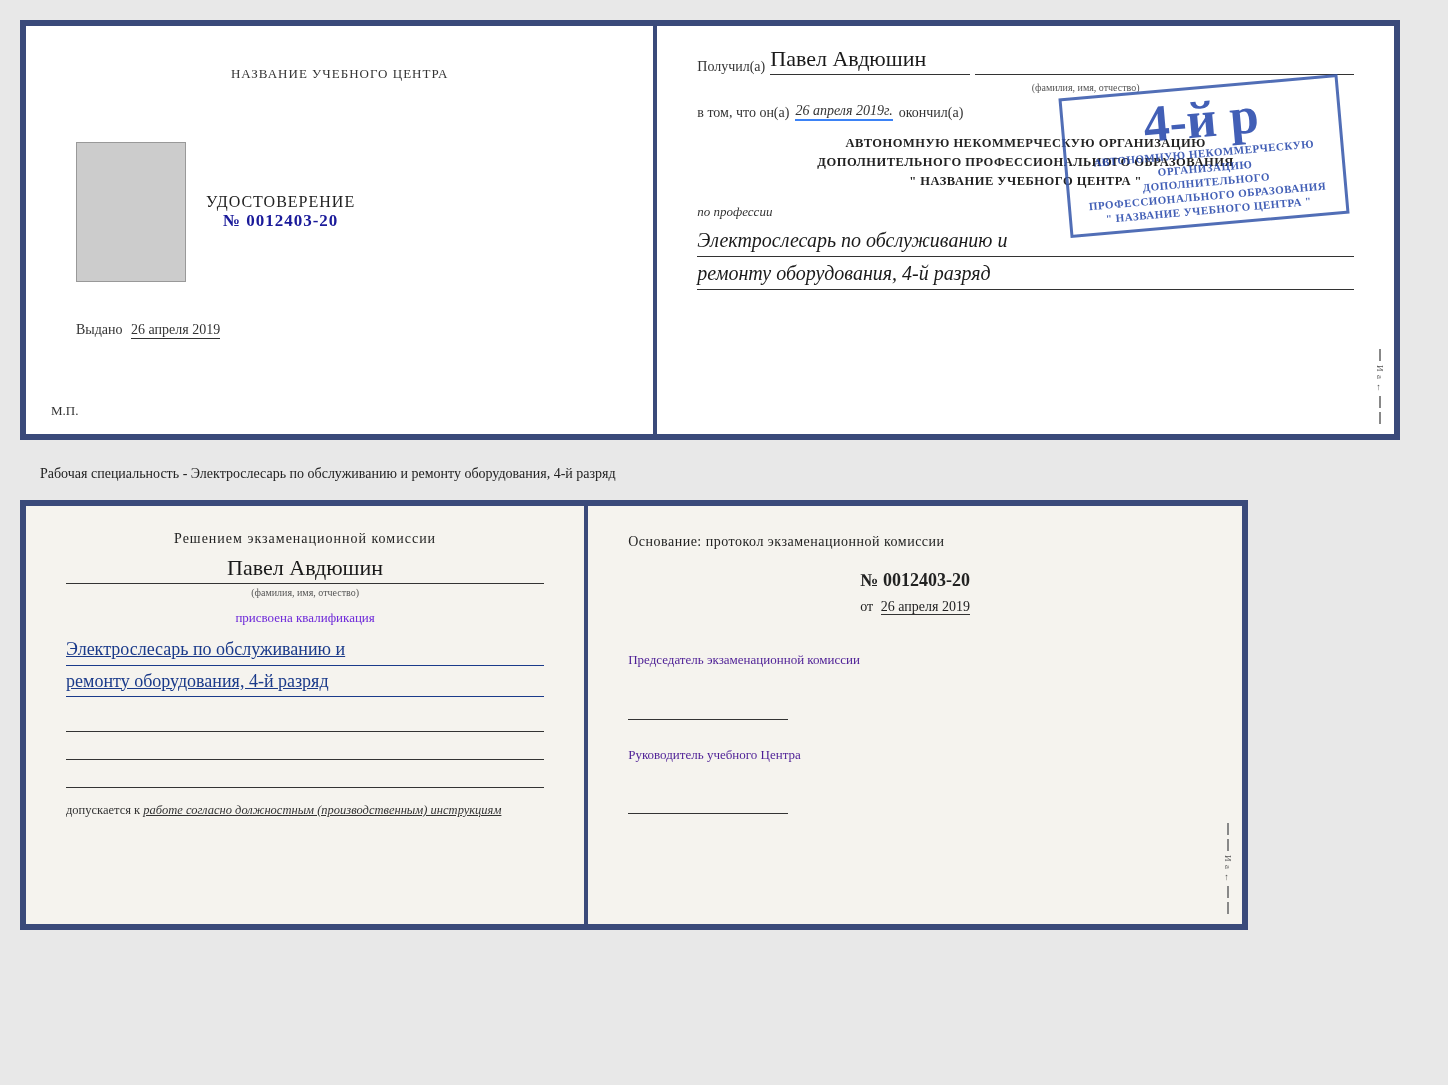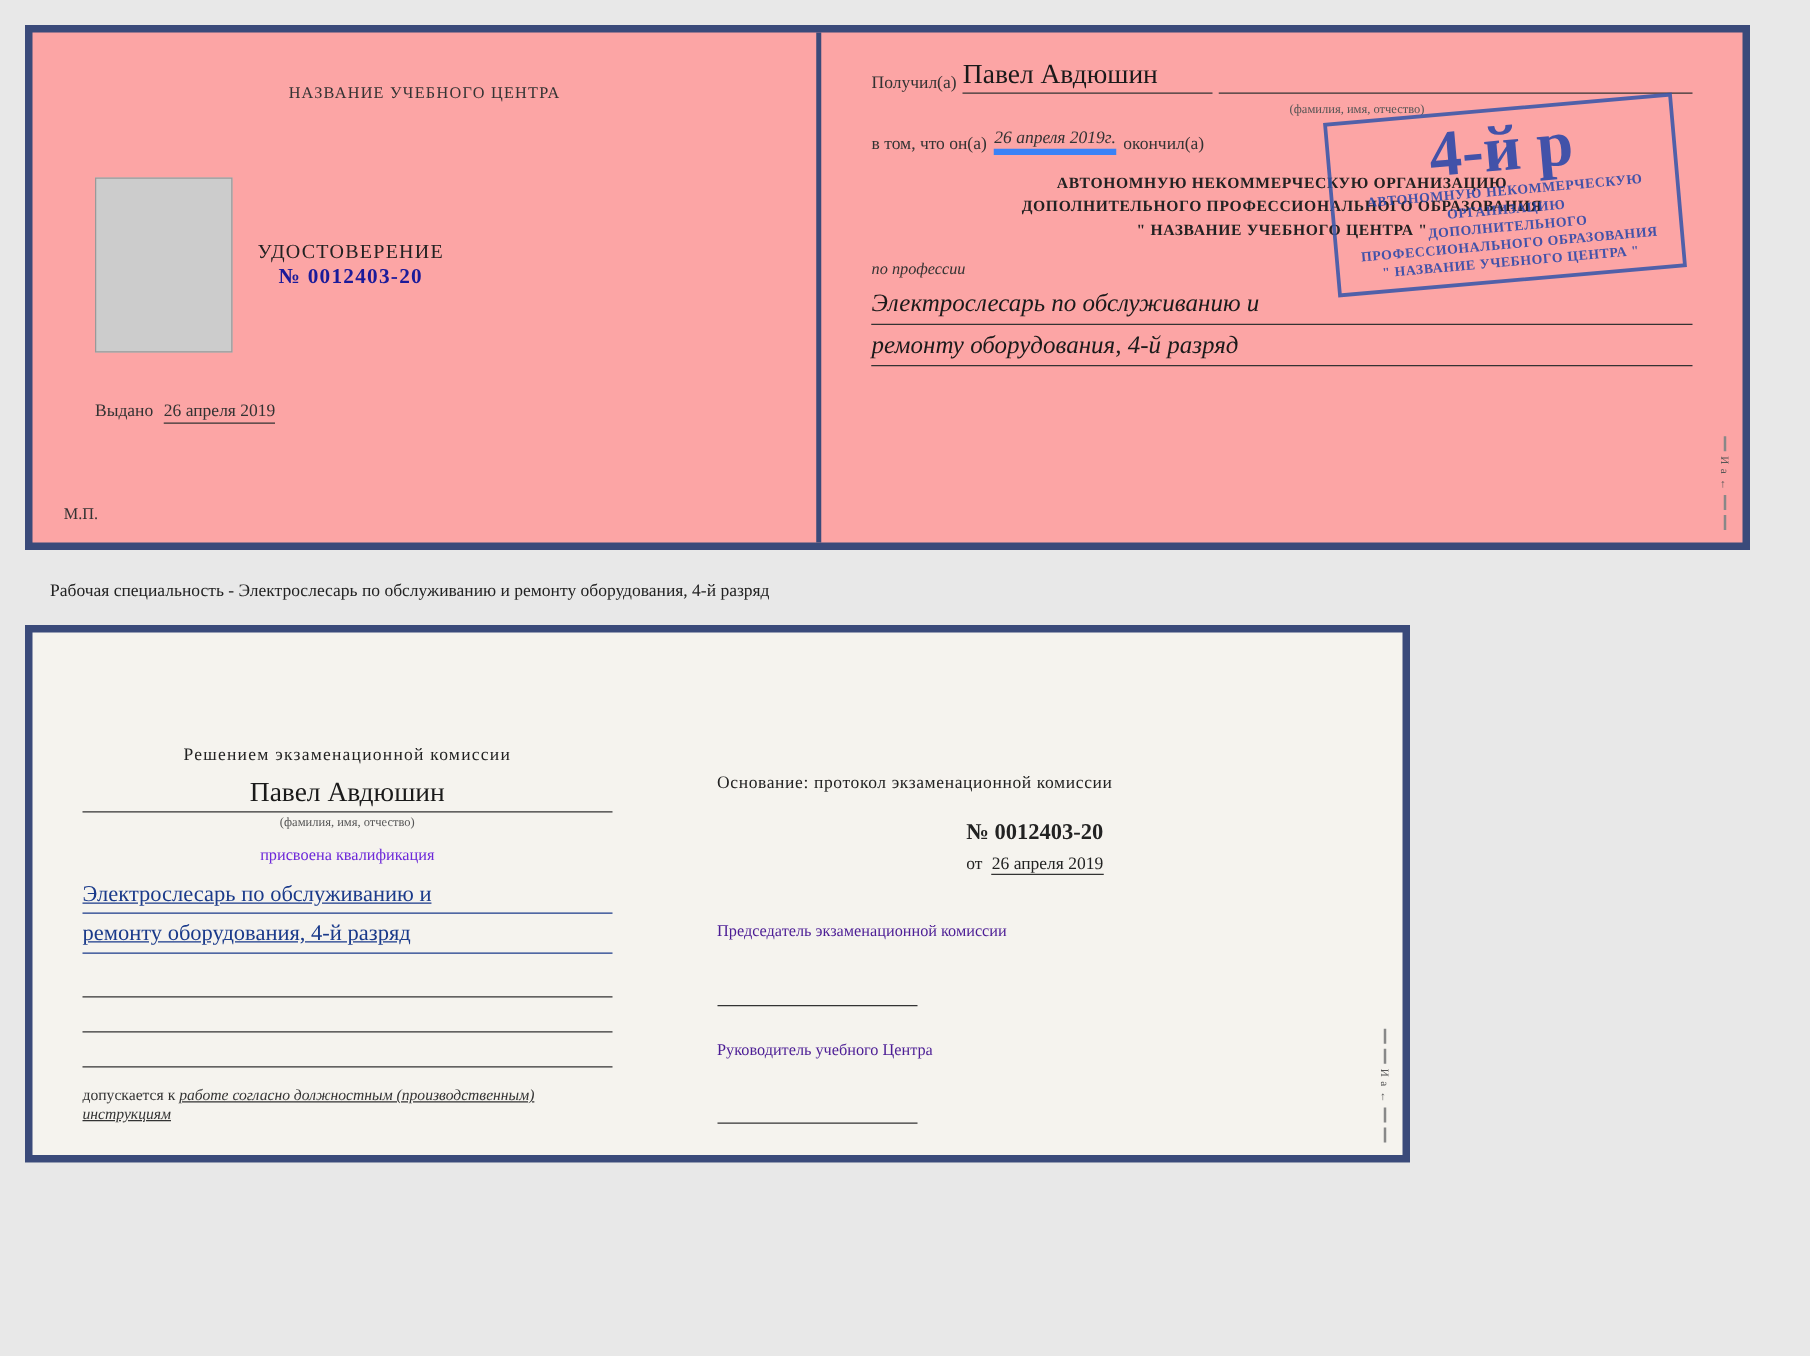--- a/index.html
+++ b/index.html
@@ -16,21 +16,21 @@
       flex-direction: column;
       gap: 18px;
     }
 
     
     .document-top {
       display: flex;
       width: 1380px;
       min-height: 420px;
       border: 6px solid #3a4a7a;
-      background: #fca5a5;
+      background: #ffffff;
       position: relative;
     }
 
     .doc-divider-vertical {
       width: 4px;
       background: #3a4a7a;
       flex-shrink: 0;
     }
 
     
@@ -156,21 +156,21 @@
       color: #333;
       margin: 10px 0 5px 0;
       display: flex;
       align-items: flex-end;
       gap: 6px;
       flex-wrap: wrap;
     }
 
     .italic-date {
       font-style: italic;
-      border-bottom: 5px solid #3b82f6;
+      border-bottom: 2px solid #3b82f6;
     }
 
     
     .stamp-overlay {
       position: absolute;
       top: 60px;
       right: 50px;
       width: 280px;
       height: 140px;
       border: 3px solid #3355aa;
@@ -236,26 +236,25 @@
     
     .middle-text {
       font-size: 14px;
       color: #222;
       padding: 8px 0 0 20px;
     }
 
     
     .document-bottom {
       display: flex;
-      width: 1108px;
+      width: 1228px;
       min-height: 430px;
       border: 6px solid #3a4a7a;
       background: #f5f3ee;
       position: relative;
-      align-items: flex-end;
     }
 
     .panel-left-bottom {
       flex: 1;
       padding: 25px 40px 25px 40px;
       display: flex;
       flex-direction: column;
     }
 
     .panel-right-bottom {

